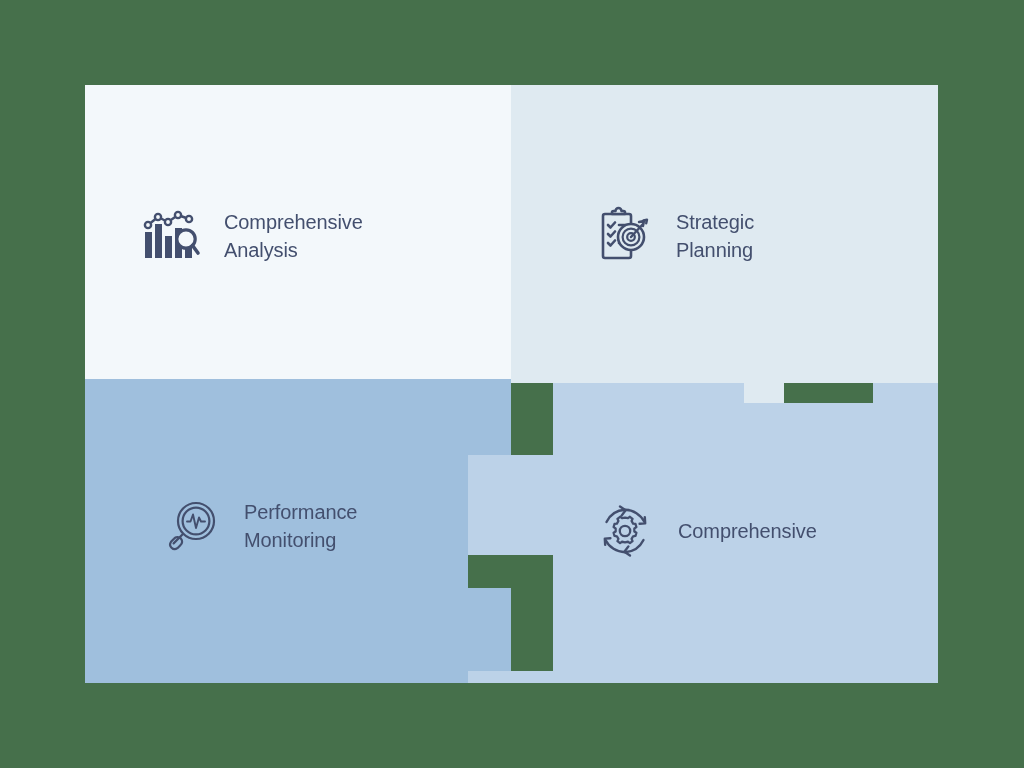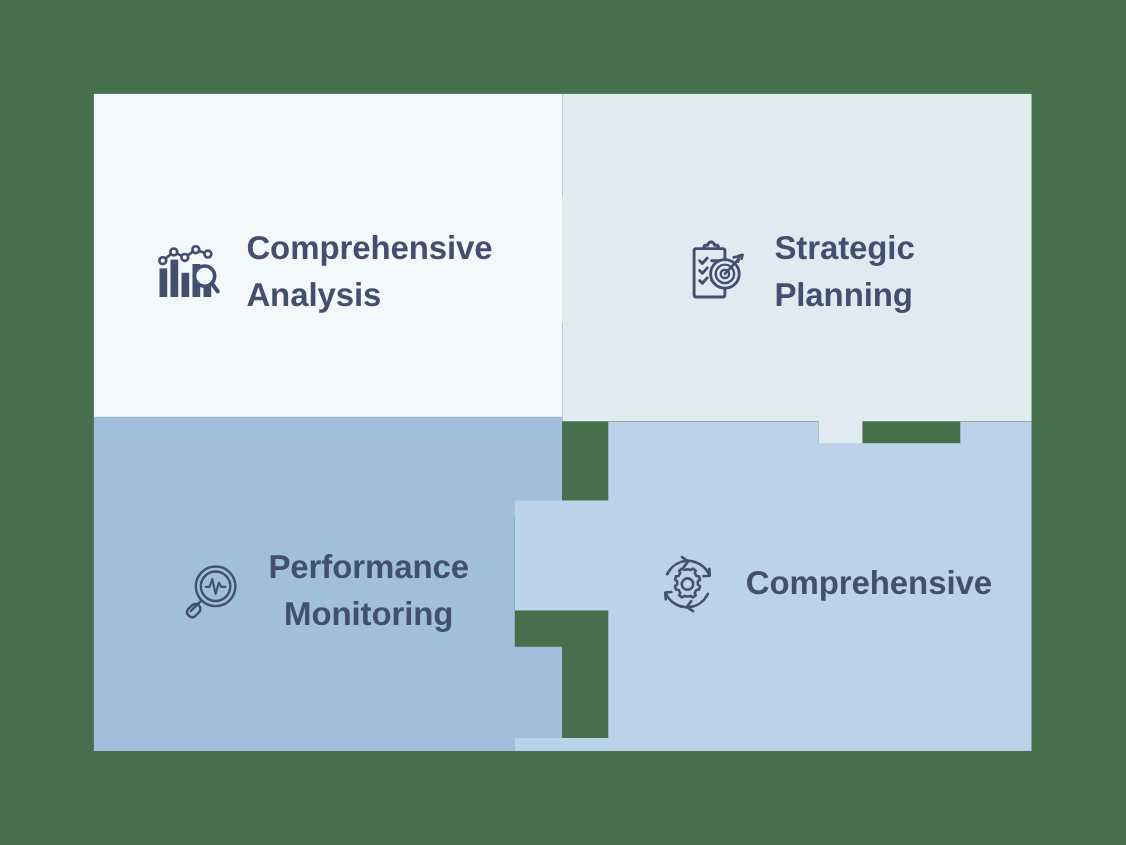--- a/index.html
+++ b/index.html
@@ -132,31 +132,31 @@
     align-items: center;
     justify-content: center;
   }
 
   .cell-icon svg {
     display: block;
   }
 
   .cell-label {
     font-family: "Liberation Sans", sans-serif;
-    font-size: 30px;
-    font-weight: bold;
+    font-size: 20px;
+    font-weight: normal;
     line-height: 1.42;
     color: #434f6e;
     letter-spacing: -0.1px;
     white-space: pre-line;
   }
 
   #cell-analysis       { left: 140px; top: 205px; width: 330px; }
-  #cell-planning       { left: 620px; top: 205px; width: 300px; align-items: center; }
-  #cell-monitoring     { left: 160px; top: 495px; width: 330px; text-align: center; }
+  #cell-planning       { left: 592px; top: 205px; width: 300px; align-items: center; }
+  #cell-monitoring     { left: 160px; top: 495px; width: 330px; }
   #cell-implementation { left: 594px; top: 500px; width: 330px; }
 </style>
 </head>
 <body>
 
 <div id="canvas">
 
   <div id="board">
 
     <div class="piece" id="piece-analysis"></div>

